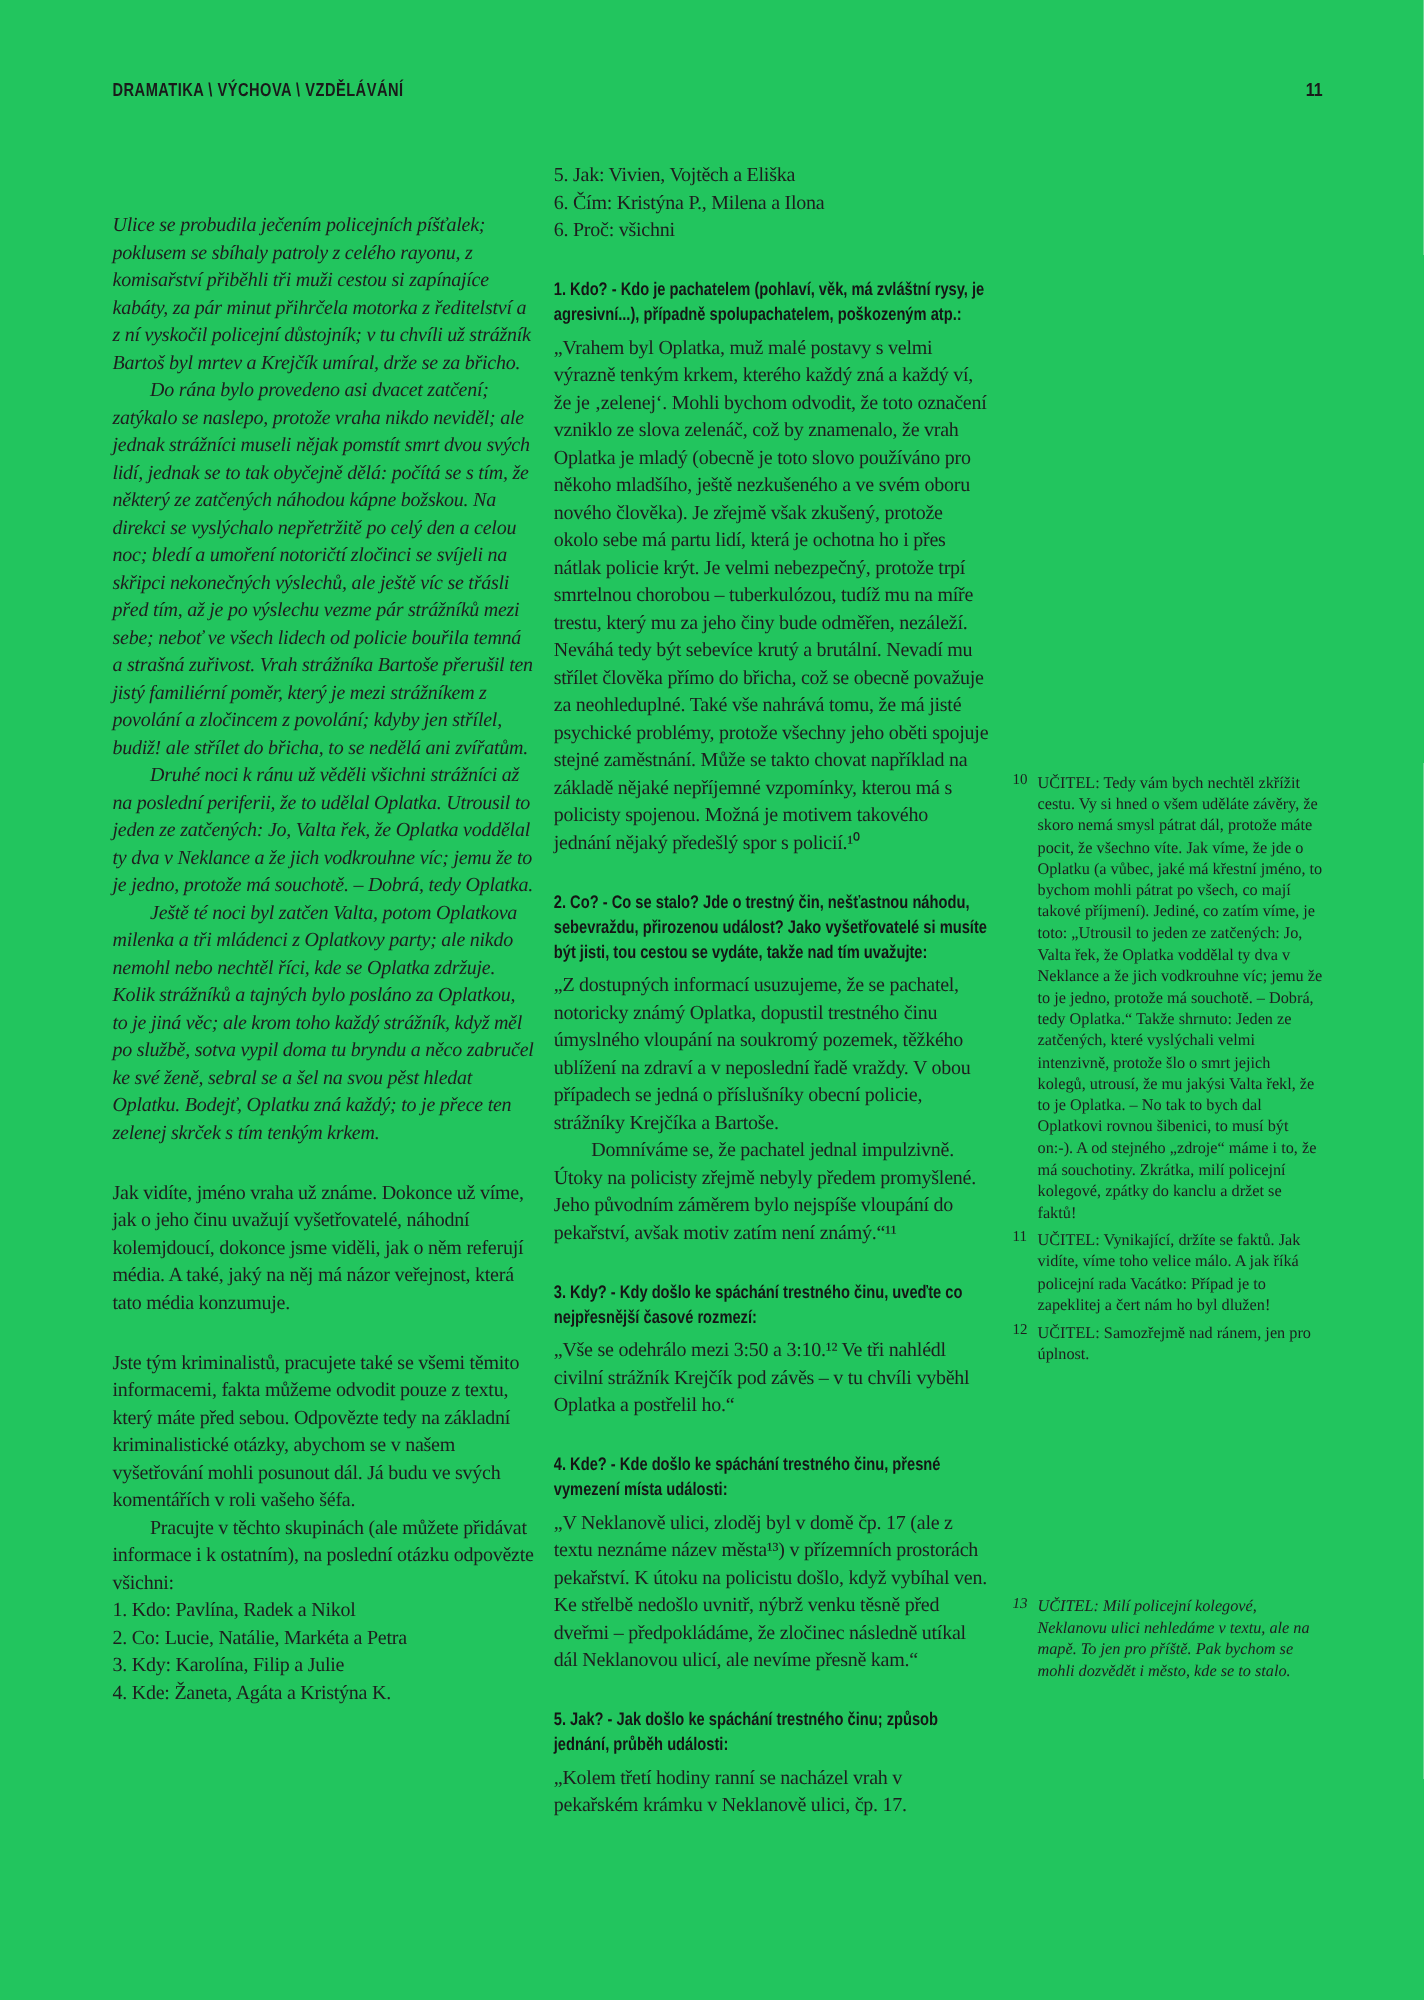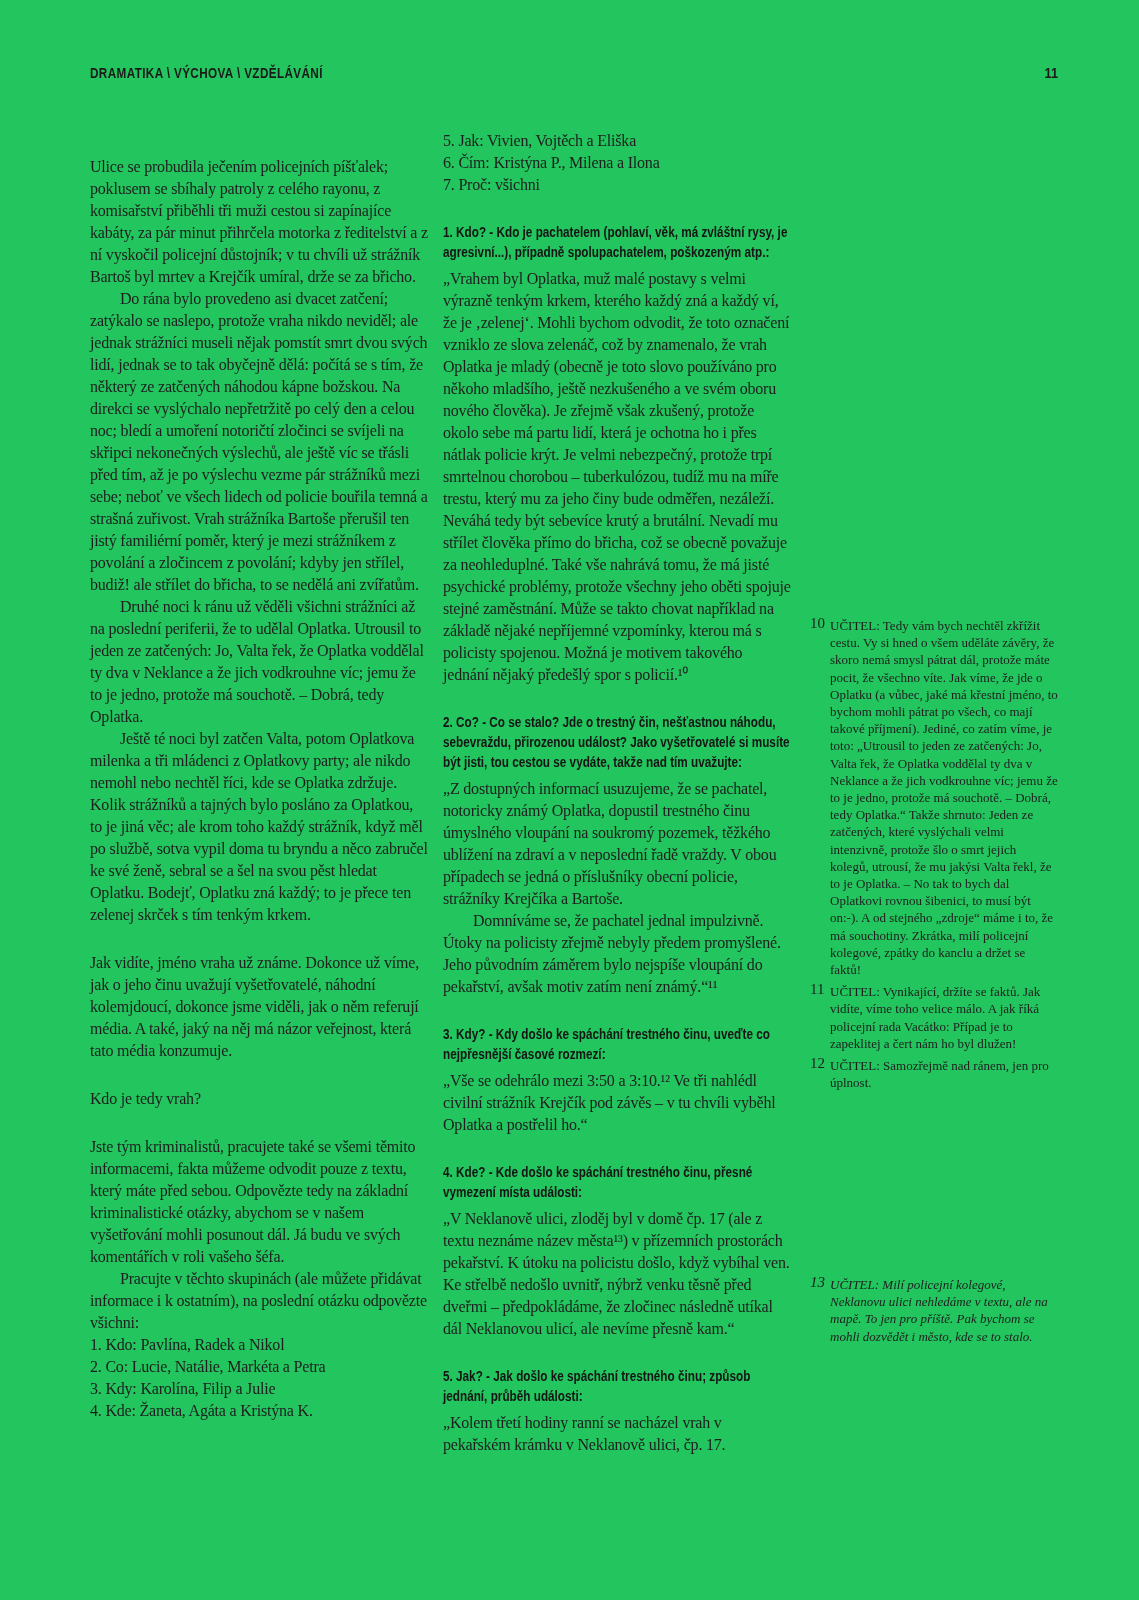--- a/index.html
+++ b/index.html
@@ -27,72 +27,71 @@
   .col{position:absolute;top:130px;font-size:16px;line-height:22px;letter-spacing:-0.2px;}
   .col1{left:90px;width:338px;}
   .col2{left:443px;width:348px;}
   .col3{top:auto;left:796px;width:262px;font-size:13px;line-height:17.2px;letter-spacing:0;}
   .col3a{position:absolute;top:617px;}
   .col3b{position:absolute;top:1276px;font-style:italic;}
 
   p{margin:0;}
   .gap{margin-top:26px;}
   .indent{text-indent:30px;}
-  .quote{margin-top:26px;}
+  .quote{font-style:italic;margin-top:40px;}
 
   
   .qa-h{
     font-family:"Liberation Sans",sans-serif;font-weight:700;
     font-size:14.5px;line-height:20px;letter-spacing:0;
     width:430px;transform:scaleX(0.81);transform-origin:0 0;
     margin:26px 0 6px 0;color:#151515;
   }
 
   .group-line{white-space:nowrap;}
 
   
   .fn{display:flex;margin-bottom:5px;}
   .fn-num{
     flex:none;width:34px;box-sizing:border-box;padding-left:14px;
-    font-size:15px;line-height:17.2px;position:relative;top:-2px;
+    font-size:12px;line-height:17.2px;position:relative;top:-2px;
   }
   .fn-text{flex:1;}
 </style>
 </head>
 <body>
 
 <div class="page">
 
   <div class="journal-title">DRAMATIKA \ VÝCHOVA \ VZDĚLÁVÁNÍ</div>
   <div class="page-number">11</div>
 
   <div class="col col1">
     <div class="quote">
       <p>Ulice se probudila ječením policejních píšťalek; poklusem se sbíhaly patroly z celého rayonu, z komisařství přiběhli tři muži cestou si zapínajíce kabáty, za pár minut přihrčela motorka z ředitelství a z ní vyskočil policejní důstojník; v tu chvíli už strážník Bartoš byl mrtev a Krejčík umíral, drže se za břicho.</p>
       <p class="indent">Do rána bylo provedeno asi dvacet zatčení; zatýkalo se naslepo, protože vraha nikdo neviděl; ale jednak strážníci museli nějak pomstít smrt dvou svých lidí, jednak se to tak obyčejně dělá: počítá se s tím, že některý ze zatčených náhodou kápne božskou. Na direkci se vyslýchalo nepřetržitě po celý den a celou noc; bledí a umoření notoričtí zločinci se svíjeli na skřipci nekonečných výslechů, ale ještě víc se třásli před tím, až je po výslechu vezme pár strážníků mezi sebe; neboť ve všech lidech od policie bouřila temná a strašná zuřivost. Vrah strážníka Bartoše přerušil ten jistý familiérní poměr, který je mezi strážníkem z povolání a zločincem z povolání; kdyby jen střílel, budiž! ale střílet do břicha, to se nedělá ani zvířatům.</p>
       <p class="indent">Druhé noci k ránu už věděli všichni strážníci až na poslední periferii, že to udělal Oplatka. Utrousil to jeden ze zatčených: Jo, Valta řek, že Oplatka voddělal ty dva v Neklance a že jich vodkrouhne víc; jemu že to je jedno, protože má souchotě. – Dobrá, tedy Oplatka.</p>
       <p class="indent">Ještě té noci byl zatčen Valta, potom Oplatkova milenka a tři mládenci z Oplatkovy party; ale nikdo nemohl nebo nechtěl říci, kde se Oplatka zdržuje. Kolik strážníků a tajných bylo posláno za Oplatkou, to je jiná věc; ale krom toho každý strážník, když měl po službě, sotva vypil doma tu bryndu a něco zabručel ke své ženě, sebral se a šel na svou pěst hledat Oplatku. Bodejť, Oplatku zná každý; to je přece ten zelenej skrček s tím tenkým krkem.</p>
     </div>
     <p class="gap">Jak vidíte, jméno vraha už známe. Dokonce už víme, jak o jeho činu uvažují vyšetřovatelé, náhodní kolemjdoucí, dokonce jsme viděli, jak o něm referují média. A také, jaký na něj má názor veřejnost, která tato média konzumuje.</p>
-    <p class="gap">Kdo je tedy vrah?</p>
     <p class="gap">Jste tým kriminalistů, pracujete také se všemi těmito informacemi, fakta můžeme odvodit pouze z textu, který máte před sebou. Odpovězte tedy na základní kriminalistické otázky, abychom se v našem vyšetřování mohli posunout dál. Já budu ve svých komentářích v roli vašeho šéfa.</p>
     <p class="indent">Pracujte v těchto skupinách (ale můžete přidávat informace i k ostatním), na poslední otázku odpovězte všichni:</p>
     <div>
       <div class="group-line">1. Kdo: Pavlína, Radek a Nikol</div>
       <div class="group-line">2. Co: Lucie, Natálie, Markéta a Petra</div>
       <div class="group-line">3. Kdy: Karolína, Filip a Julie</div>
       <div class="group-line">4. Kde: Žaneta, Agáta a Kristýna K.</div>
     </div>
   </div>
 
   <div class="col col2">
     <div>
       <div class="group-line">5. Jak: Vivien, Vojtěch a Eliška</div>
       <div class="group-line">6. Čím: Kristýna P., Milena a Ilona</div>
-      <div class="group-line">7. Proč: všichni</div>
+      <div class="group-line">6. Proč: všichni</div>
     </div>
 
     <div>
       <div class="qa-h">1. Kdo? - Kdo je pachatelem (pohlaví, věk, má zvláštní rysy, je agresivní...), případně spolupachatelem, poškozeným atp.:</div>
       <p>„Vrahem byl Oplatka, muž malé postavy s velmi výrazně tenkým krkem, kterého každý zná a každý ví, že je ‚zelenej‘. Mohli bychom odvodit, že toto označení vzniklo ze slova zelenáč, což by znamenalo, že vrah Oplatka je mladý (obecně je toto slovo používáno pro někoho mladšího, ještě nezkušeného a ve svém oboru nového člověka). Je zřejmě však zkušený, protože okolo sebe má partu lidí, která je ochotna ho i přes nátlak policie krýt. Je velmi nebezpečný, protože trpí smrtelnou chorobou – tuberkulózou, tudíž mu na míře trestu, který mu za jeho činy bude odměřen, nezáleží. Neváhá tedy být sebevíce krutý a brutální. Nevadí mu střílet člověka přímo do břicha, což se obecně považuje za neohleduplné. Také vše nahrává tomu, že má jisté psychické problémy, protože všechny jeho oběti spojuje stejné zaměstnání. Může se takto chovat například na základě nějaké nepříjemné vzpomínky, kterou má s policisty spojenou. Možná je motivem takového jednání nějaký předešlý spor s policií.¹⁰</p>
     </div>
 
     <div>
       <div class="qa-h">2. Co? - Co se stalo? Jde o trestný čin, nešťastnou náhodu, sebevraždu, přirozenou událost? Jako vyšetřovatelé si musíte být jisti, tou cestou se vydáte, takže nad tím uvažujte:</div>
       <p>„Z dostupných informací usuzujeme, že se pachatel, notoricky známý Oplatka, dopustil trestného činu úmyslného vloupání na soukromý pozemek, těžkého ublížení na zdraví a v neposlední řadě vraždy. V obou případech se jedná o příslušníky obecní policie, strážníky Krejčíka a Bartoše.</p>

